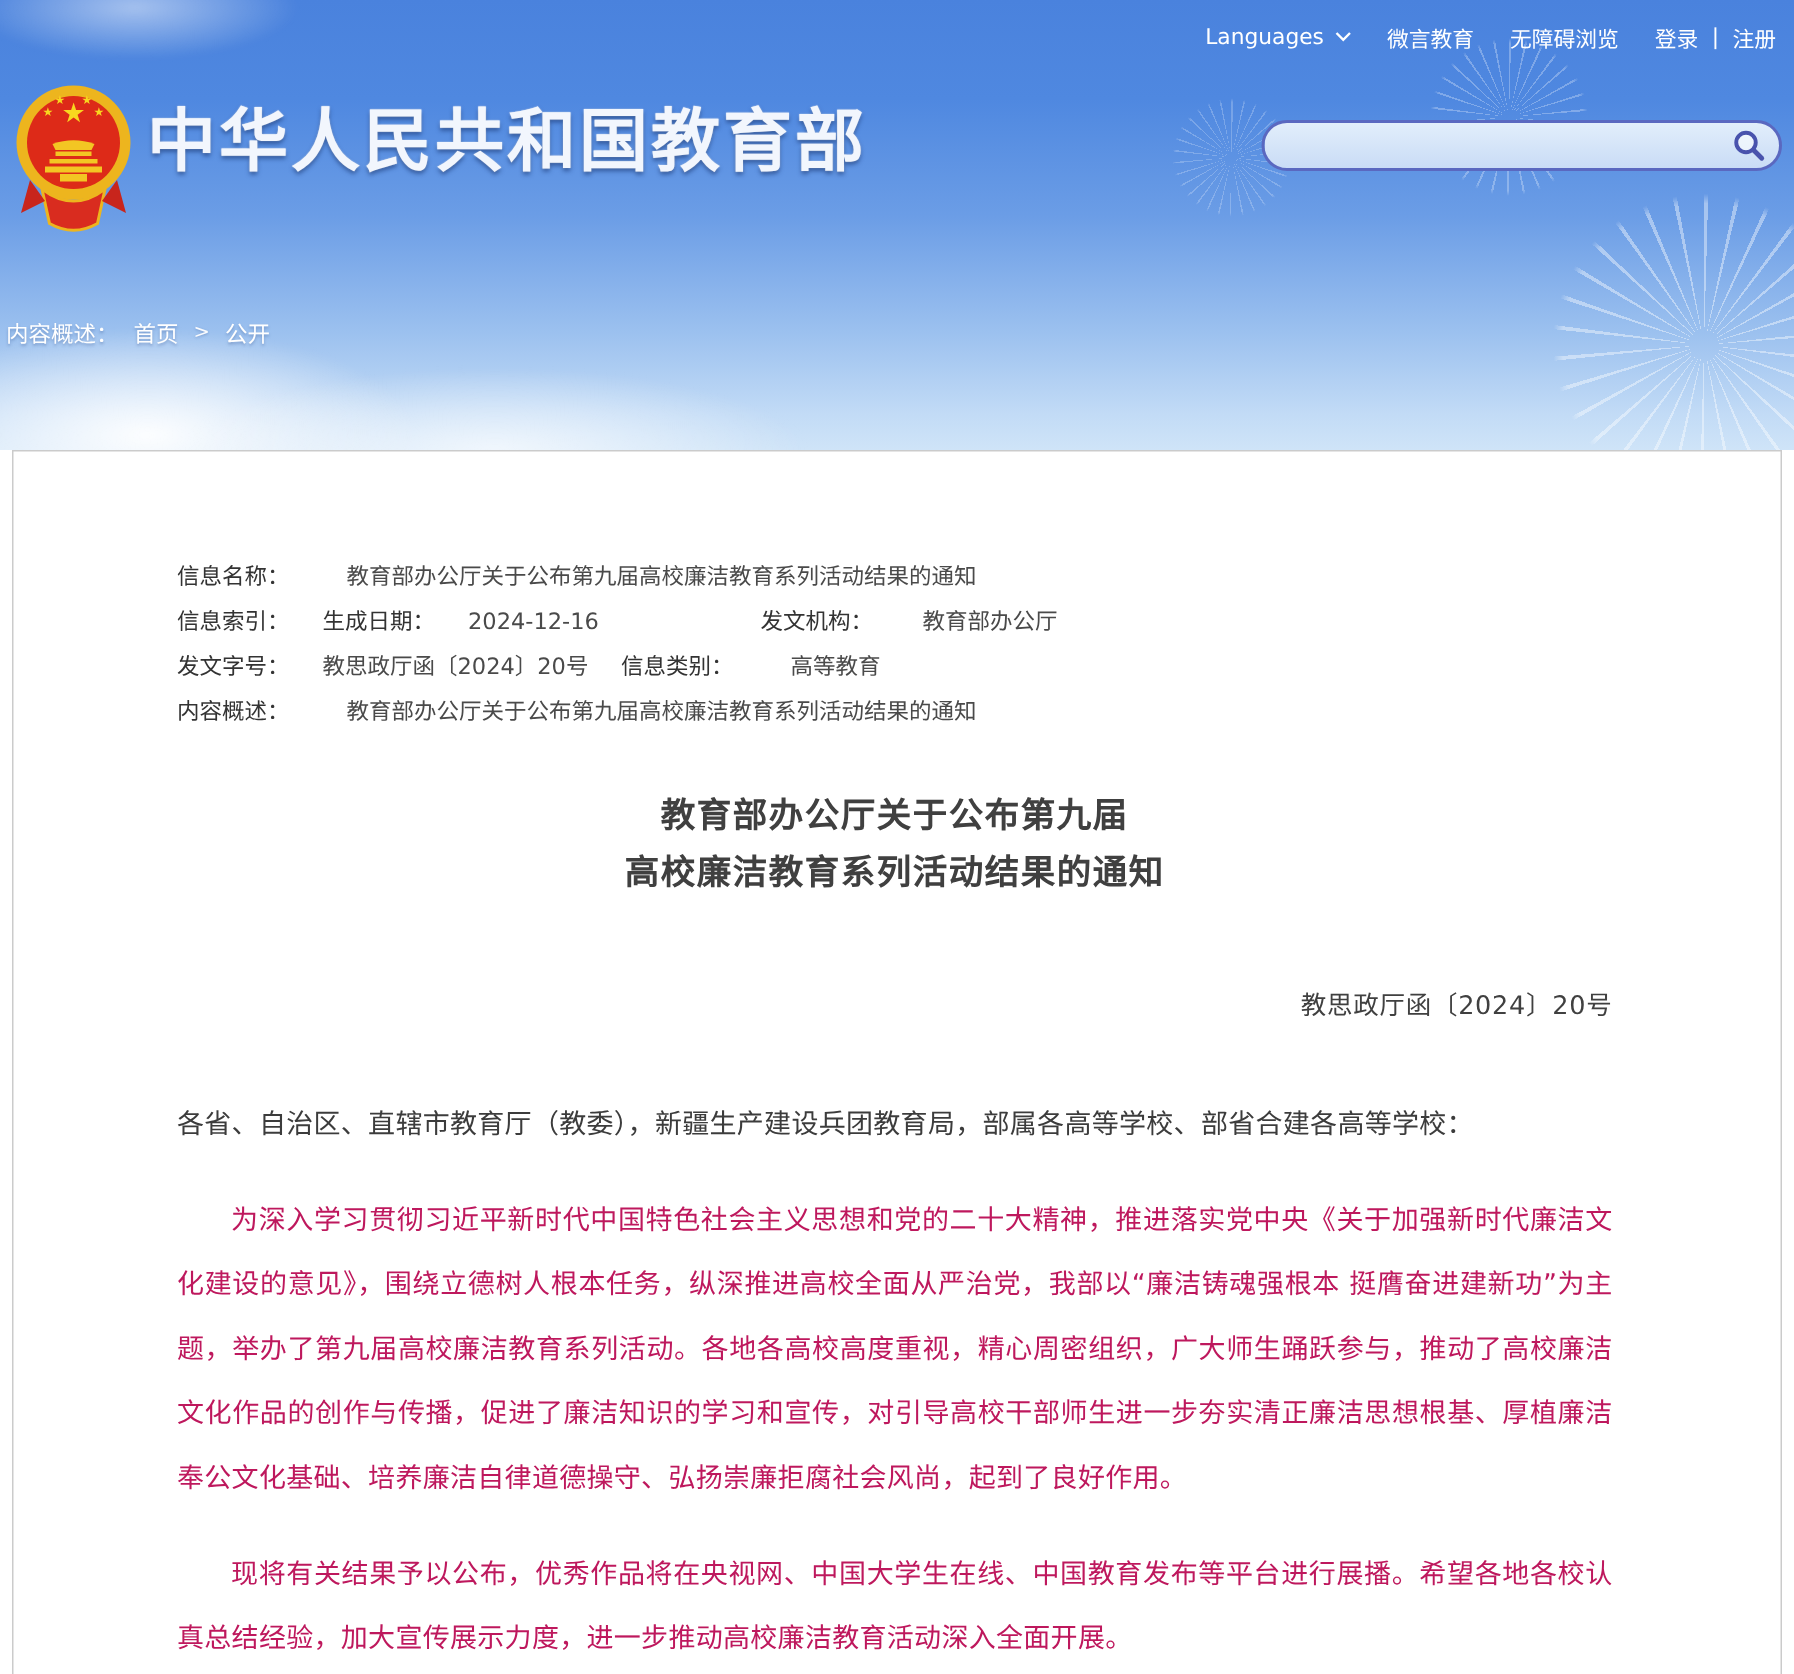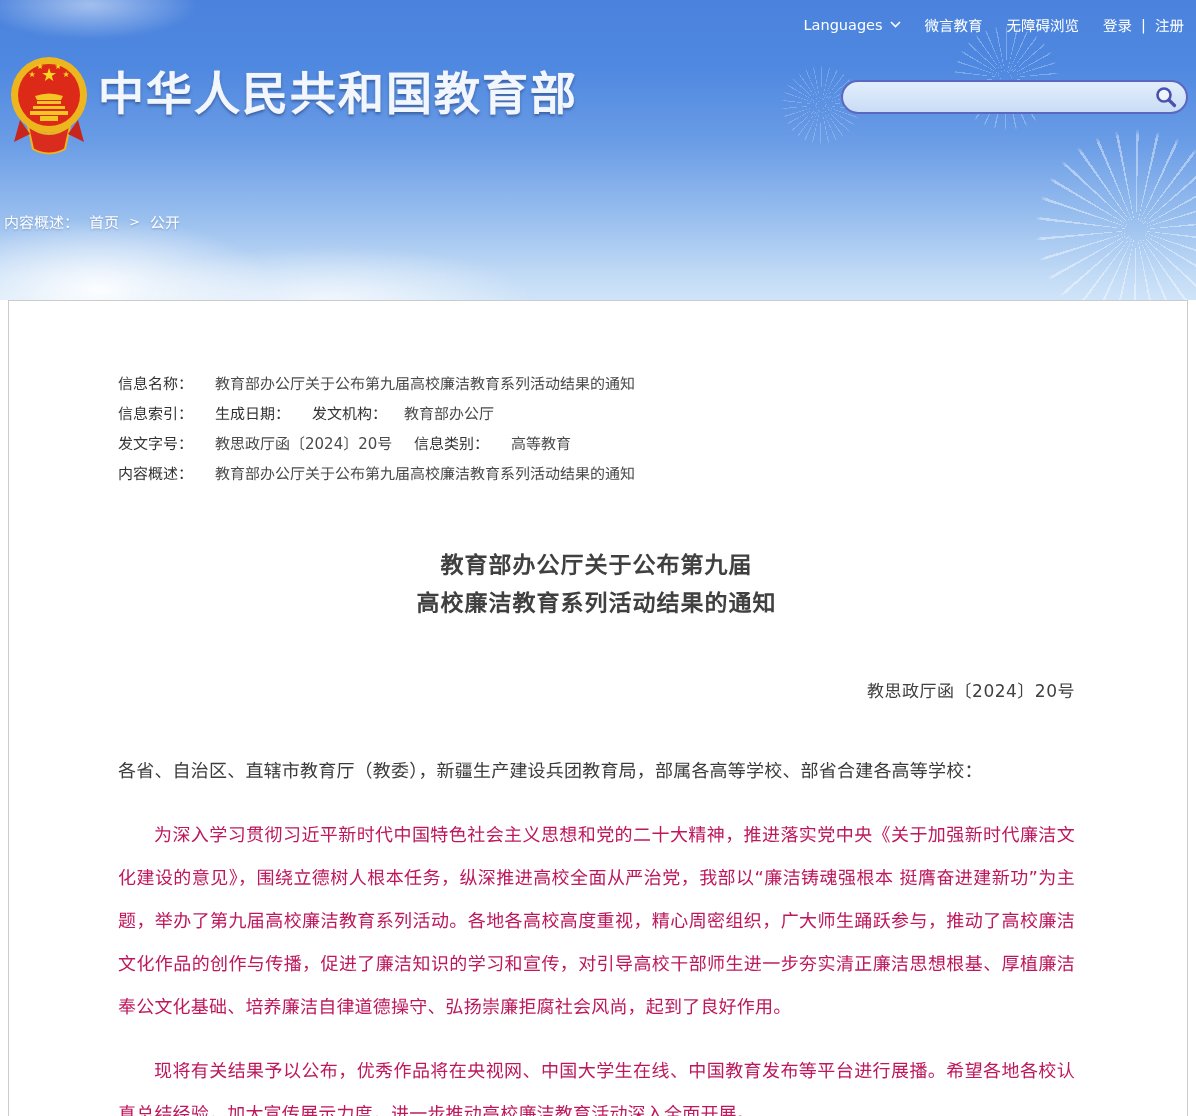--- a/index.html
+++ b/index.html
@@ -61,23 +61,23 @@
   
   .panel{ margin:0 8px; height:870px; background:#fff;
     border:1px solid #cbcbcb; border-bottom:none;
     padding:68px 112px 0 109px; }
 
   .meta{ font-size:15px; color:#4a4a4a; }
   .meta-row{ display:flex; line-height:30px; }
   .meta-label{ font-weight:normal; color:#333; flex:none; }
   .w-l{ width:97px; } .w-v1{ width:199px; } .w-l2{ width:97px; } .w-v2{ width:195px; } .w-l3{ width:92px; }
   .meta-val{ color:#4a4a4a; }
-  .grow{ flex:1; }
+  .grow{ flex:1;margin-left:16px; }
 
-  .doc-title{ margin-top:57px; text-align:center; font-size:23px; font-weight:bold;
+  .doc-title{ margin-top:36px; text-align:center; font-size:23px; font-weight:bold;
     color:#404040; line-height:38px; letter-spacing:1px; }
 
   .doc-number{ margin-top:55px; text-align:right; font-size:17px; color:#404040; letter-spacing:.5px; }
 
   .salutation{ margin-top:53px; font-size:18px; color:#3c3c3c; line-height:31px; letter-spacing:.2px; }
 
   .para{ font-size:18px; color:#be185d; line-height:43px; text-indent:2em;
     text-align:justify; letter-spacing:.2px; }
   .para-1{ margin-top:27px; }
   .para-2{ margin-top:21px; }
@@ -150,20 +150,21 @@
 <div class="panel">
 
   <div class="meta">
     <div class="meta-row">
       <span class="meta-label w-l">信息名称：</span>
       <span class="meta-val grow">教育部办公厅关于公布第九届高校廉洁教育系列活动结果的通知</span>
     </div>
     <div class="meta-row">
       <span class="meta-label w-l">信息索引：</span>
       <span class="meta-label w-l2">生成日期：</span>
+      <span class="meta-val w-v2">2024-12-16</span>
       <span class="meta-label w-l3">发文机构：</span>
       <span class="meta-val grow">教育部办公厅</span>
     </div>
     <div class="meta-row">
       <span class="meta-label w-l">发文字号：</span>
       <span class="meta-val w-v1">教思政厅函〔2024〕20号</span>
       <span class="meta-label w-l2">信息类别：</span>
       <span class="meta-val grow">高等教育</span>
     </div>
     <div class="meta-row">

